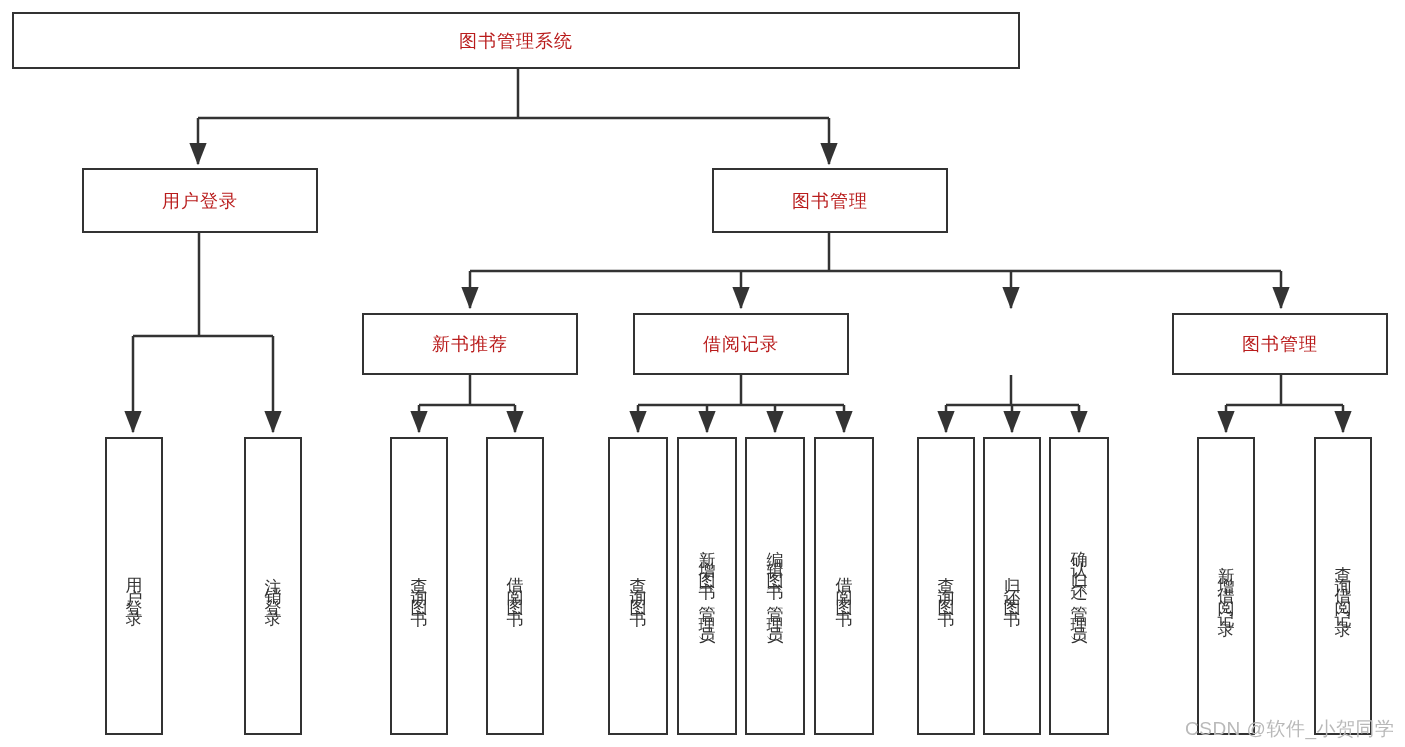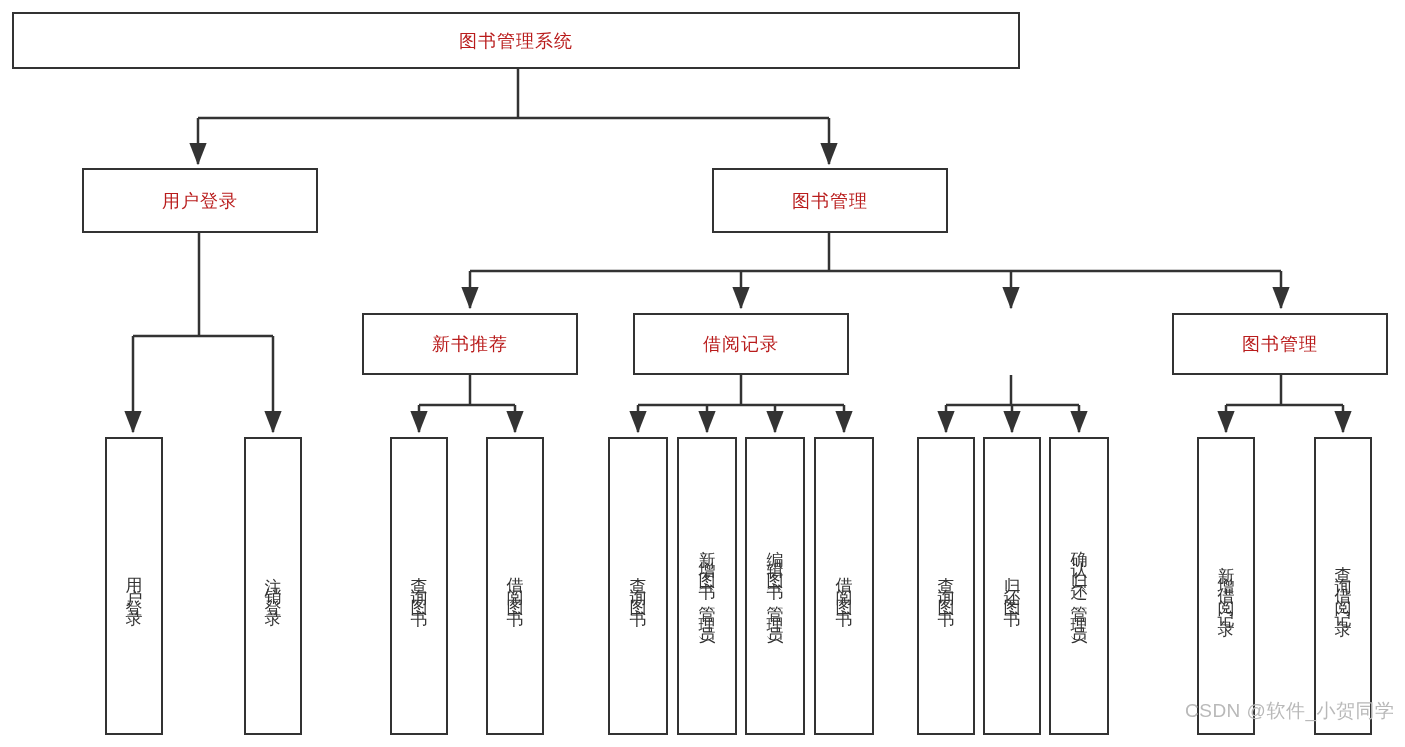--- a/index.html
+++ b/index.html
@@ -56,21 +56,21 @@
   #l-bb-add{left:677px;width:60px;}
   #l-bb-edit{left:745px;width:60px;}
   #l-bb-borrow{left:814px;width:60px;}
   #l-cb-query{left:917px;}
   #l-cb-return{left:983px;}
   #l-cb-confirm{left:1049px;width:60px;}
   #l-br-add{left:1197px;}
   #l-br-query{left:1314px;}
   #watermark{
     position:absolute;
-    left:1185px;top:698px;
+    left:1185px;top:716px;
     font-size:19px;
     color:#b9b9b9;
     letter-spacing:0.5px;
     white-space:nowrap;
     z-index:5;
   }
 </style>
 </head>
 <body>
 

